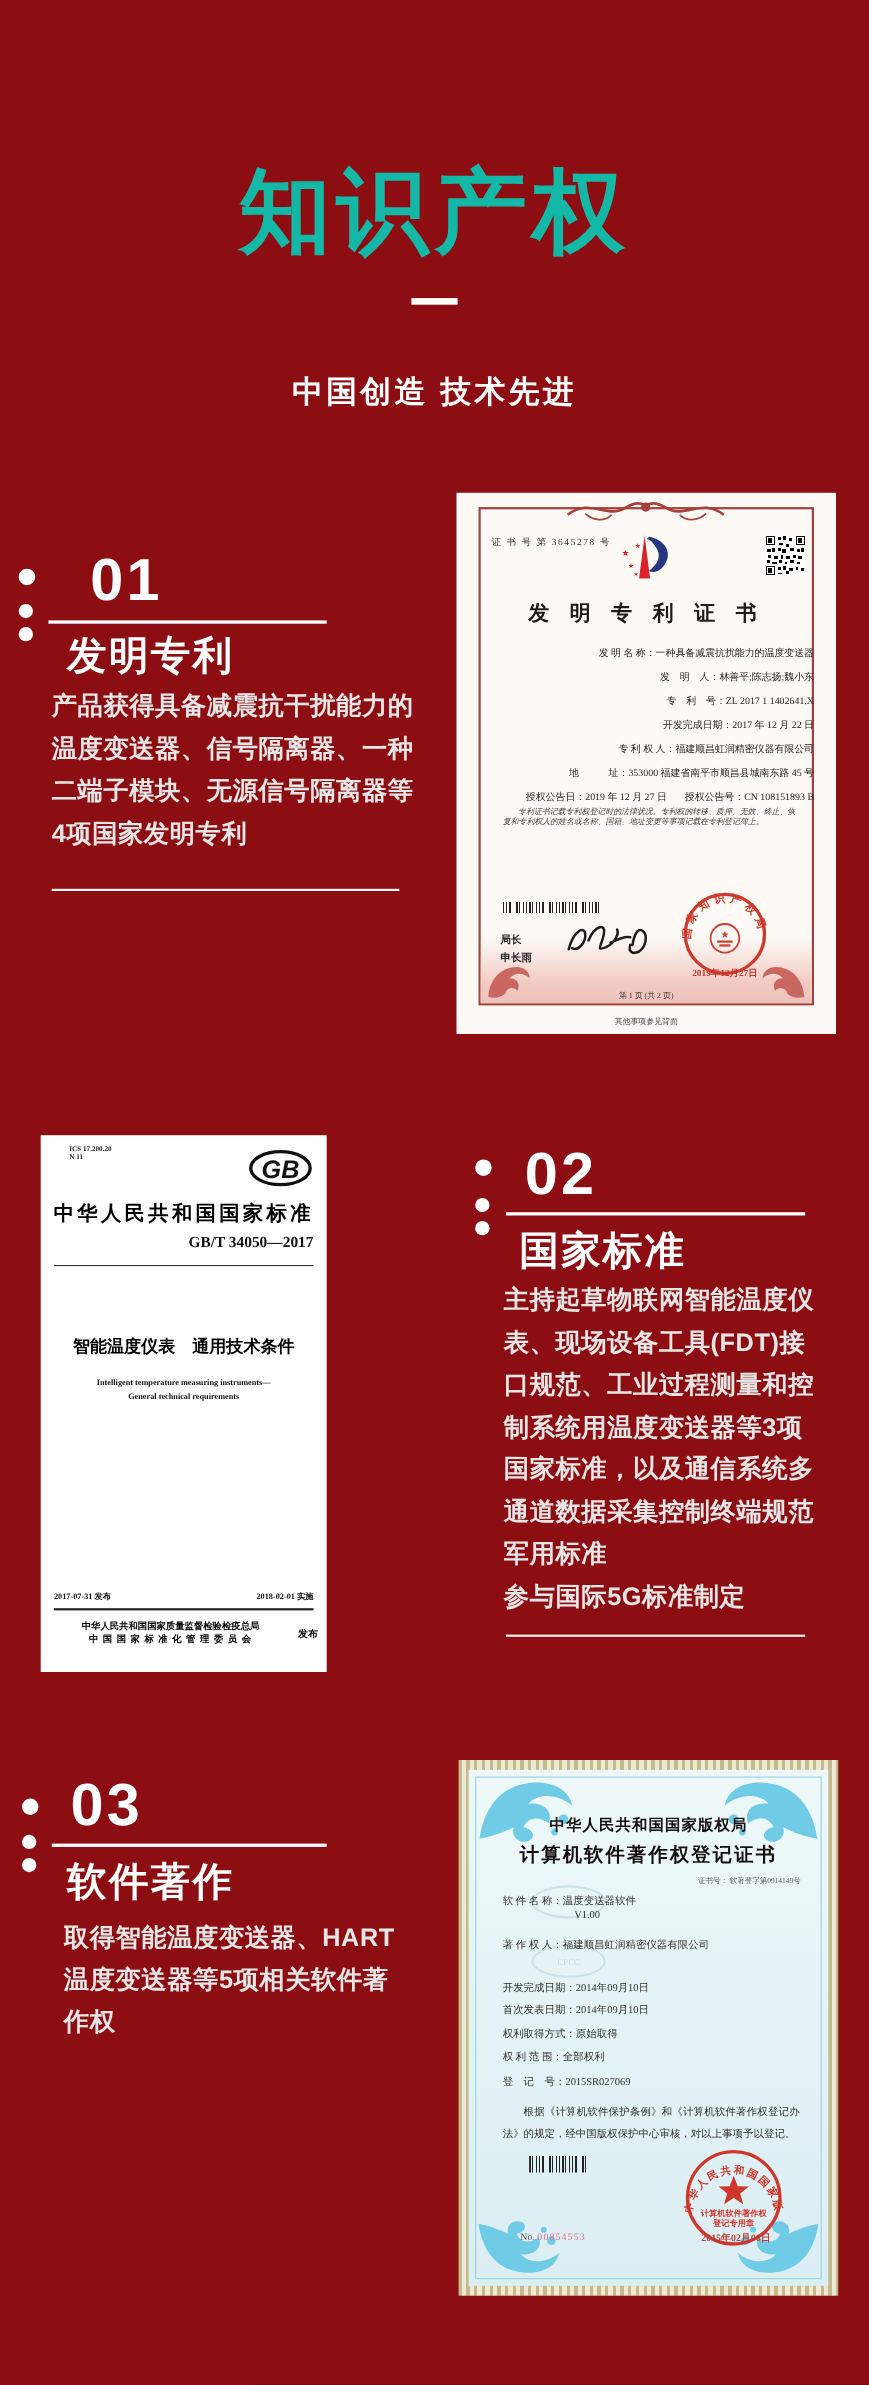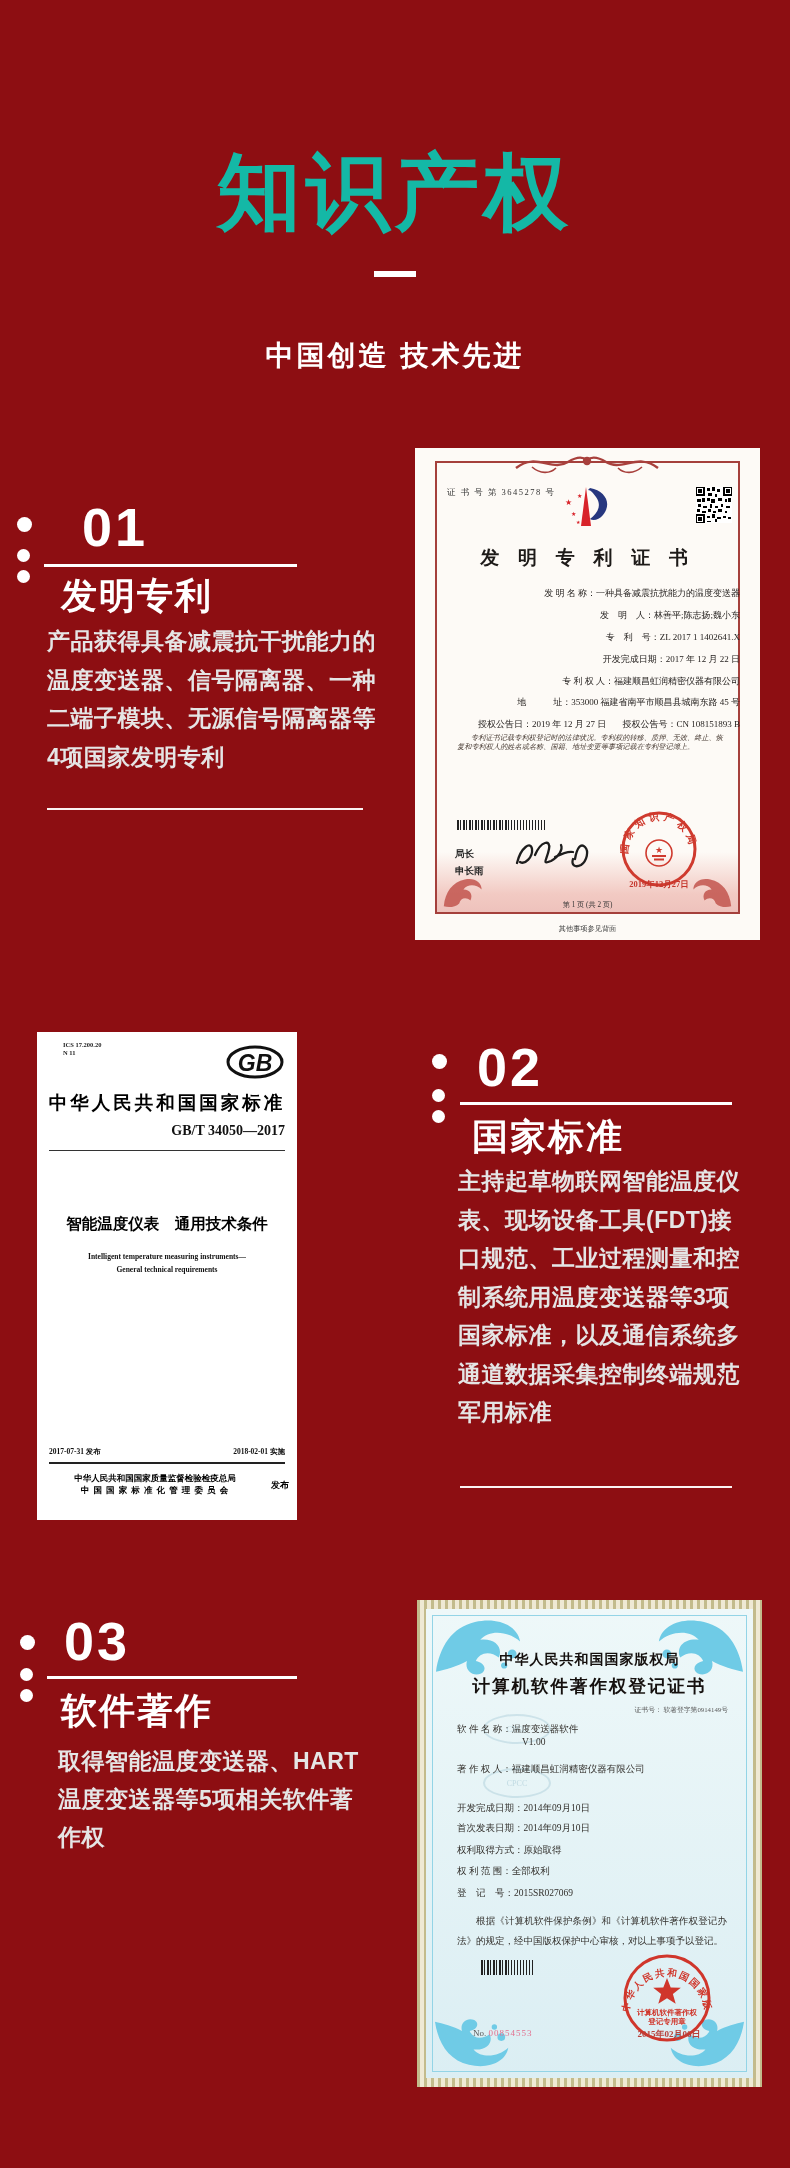--- a/index.html
+++ b/index.html
@@ -188,20 +188,21 @@
   </div>
 
   <div class="dot" style="left:432px;top:1054px;"></div>
   <div class="dot" style="left:432px;top:1089px;width:13px;height:13px;"></div>
   <div class="dot" style="left:432px;top:1110px;width:13px;height:13px;"></div>
   <div class="secnum" style="left:477px;top:1040px;text-align:center;">02</div>
   <div class="underl" style="left:460px;top:1102px;width:272px;"></div>
   <div class="sechead" style="left:472px;top:1116px;">国家标准</div>
   <div class="secbody" style="left:458px;top:1162px;width:294px;">
     <p>主持起草物联网智能温度仪表、现场设备工具(FDT)接口规范、工业过程测量和控制系统用温度变送器等3项国家标准，以及通信系统多通道数据采集控制终端规范军用标准</p>
+    <p>参与国际5G标准制定</p>
   </div>
   <div class="divline" style="left:460px;top:1486px;width:272px;"></div>
 
   <div class="dot" style="left:20px;top:1635px;"></div>
   <div class="dot" style="left:20px;top:1668px;width:13px;height:13px;"></div>
   <div class="dot" style="left:20px;top:1689px;width:13px;height:13px;"></div>
   <div class="secnum" style="left:64px;top:1614px;">03</div>
   <div class="underl" style="left:47px;top:1676px;width:250px;"></div>
   <div class="sechead" style="left:61px;top:1690px;">软件著作</div>
   <div class="secbody" style="left:58px;top:1742px;width:306px;line-height:38px;">取得智能温度变送器、HART温度变送器等5项相关软件著作权</div>

